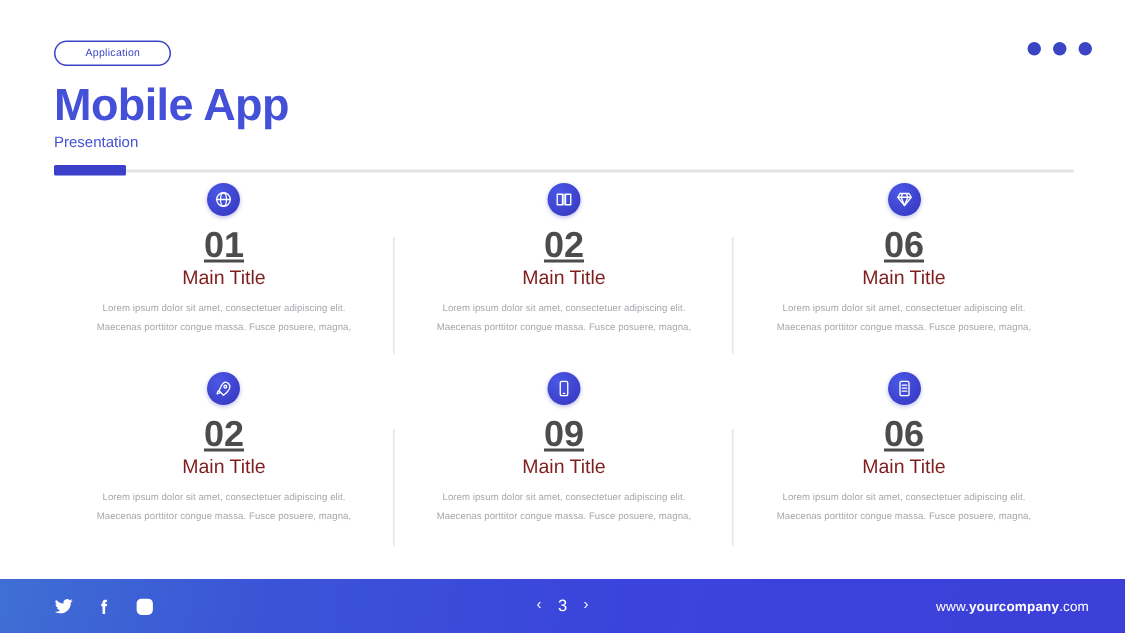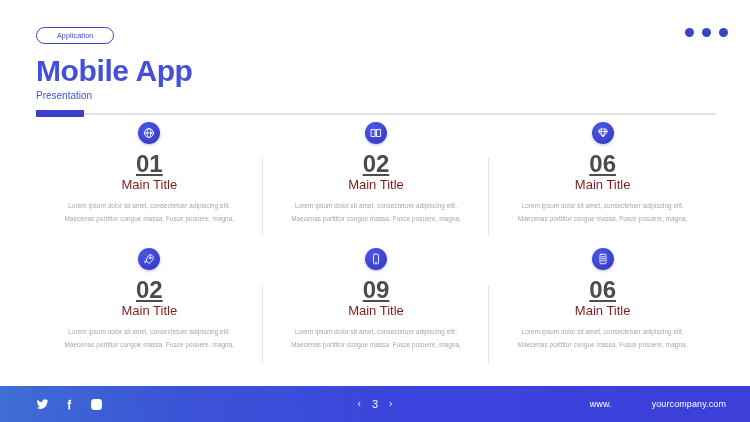--- a/index.html
+++ b/index.html
@@ -217,21 +217,21 @@
     line-height: 1;
     color: #ffffff;
   }
   .site {
     position: absolute;
     right: 24px;
     font-size: 9px;
     color: #ffffff;
     letter-spacing: .1px;
   }
-  .site b { font-weight: normal; margin-left: 40px; }
+  .site b { font-weight: bold; }
 </style>
 </head>
 <body>
 
 <div class="slide">
 
   <div class="header">
     <div class="badge">Application</div>
     <div class="title-main">Mobile App</div>
     <div class="title-sub">Presentation</div>

